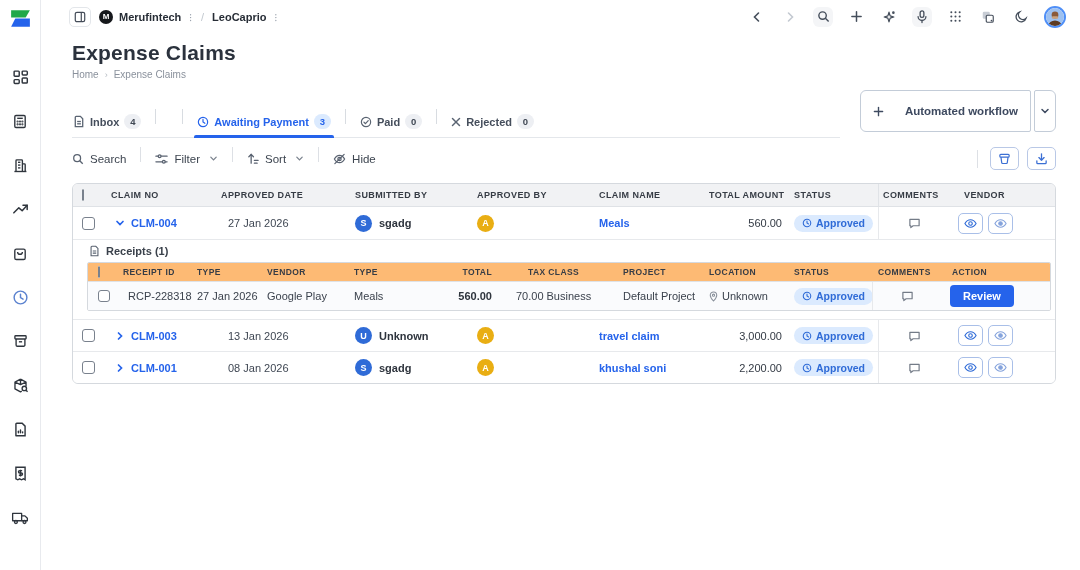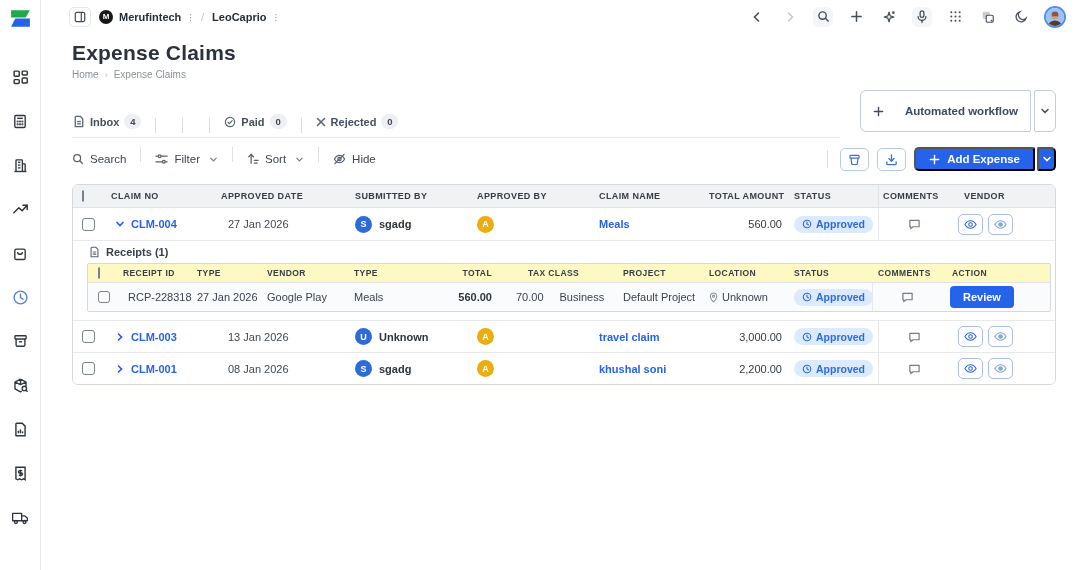--- a/index.html
+++ b/index.html
@@ -32,21 +32,21 @@
   .user-avatar { width:22px; height:22px; border-radius:50%; border:2px solid #4f8ff7; overflow:hidden; cursor:pointer; }
 
   .content { padding:8px 24px 0 31px; }
   .page-title { font-size:21px; font-weight:bold; color:#2b323d; letter-spacing:.2px; }
   .breadcrumb { margin-top:4px; display:flex; align-items:center; gap:6px; font-size:10px; color:#8a919c; }
   .breadcrumb .crumb { cursor:pointer; }
   .bc-sep { color:#b4bac2; font-size:9px; }
 
   
   .tabs-row { margin-top:10px; display:flex; align-items:flex-end; }
-  .tabs { flex:1; display:flex; align-items:flex-end; border-bottom:1px solid #e4e7eb; }
+  .tabs { flex:1; display:flex; align-items:flex-start; border-bottom:1px solid #e4e7eb; }
   .tab { display:flex; align-items:center; gap:5px; padding:5px 1px 8px; font-size:11px; font-weight:bold; color:#454e5c; cursor:pointer; position:relative; }
   .tab .t-ic { color:#5a6472; }
   .tab.active { color:#2563eb; }
   .tab.active .t-ic { color:#2563eb; }
   .tab.active::after { content:""; position:absolute; left:-2px; right:-2px; bottom:-1px; height:3px; background:#2563eb; border-radius:2px 2px 0 0; }
   .pill { min-width:17px; height:15px; padding:0 5px; border-radius:8px; background:#edeff3; color:#3f4753; font-size:9.5px; display:flex; align-items:center; justify-content:center; }
   .tab.active .pill { background:#dbeafe; color:#2563eb; }
   .tab-sep { width:1px; height:15px; background:#d8dce1; margin:0 13px 4px; }
   .wf-wrap { display:flex; gap:3px; margin:0 0 6px 20px; }
   .btn-outline { display:flex; align-items:center; gap:21px; height:42px; padding:0 12px; background:#fff; border:1px solid #c3ccd8; border-radius:6px; font-size:11.5px; font-weight:bold; color:#3e4a60; cursor:pointer; }
@@ -92,30 +92,30 @@
   .acts { display:flex; gap:5px; padding-left:8px; }
   .act-btn { width:25px; height:21px; border:1px solid #a9bfe8; border-radius:5px; background:#fff; display:flex; align-items:center; justify-content:center; color:#2f6bd7; cursor:pointer; }
   .act-btn.dim { color:#85a3dc; }
 
   
   .receipts { border-top:1px solid #e7e9ec; padding:0 4px 8px 14px; background:#fff; }
   .rc-title { display:flex; align-items:center; gap:6px; padding:5px 0 5px 2px; font-size:11px; font-weight:bold; color:#3a414b; }
   .rc-title .rc-ic { color:#596270; }
   .sub-table { border:1px solid #d5d9de; border-radius:2px; overflow:hidden; }
   .grid-sub { display:grid; grid-template-columns:31px 74px 70px 87px 72px 80px 117px 86px 85px 82px 70px 1fr; align-items:center; }
-  .sub-head { background:#fef9c3; height:19px; border-bottom:1px solid #dfe2e6; }
+  .sub-head { background:#fdba74; height:19px; border-bottom:1px solid #dfe2e6; }
   .th-sub { font-size:8.5px; font-weight:bold; letter-spacing:.4px; color:#363c45; padding:0 4px; white-space:nowrap; }
   .th-sub.right { text-align:right; padding-right:10px; }
   .sub-row { height:28px; font-size:11px; background:#fafbfd; }
   .scell { padding:0 4px; display:flex; align-items:center; white-space:nowrap; color:#3b424d; }
   .scell.right { justify-content:flex-end; padding-right:10px; font-weight:bold; color:#2e343d; }
   .scell.cdiv { border-left:1px solid #e7e9ec; align-self:stretch; }
   .scell.center { justify-content:center; }
   .cbox.sm { width:12px; height:12px; margin-left:6px; }
-  .tax-gap { margin-left:16px; }
+  .tax-gap { margin-left:3px; }
   .pin { color:#8a919c; margin-right:4px; }
   .btn-review { height:22px; padding:0 13px; background:#2563eb; border:none; border-radius:4px; color:#fff; font-size:11px; font-weight:bold; cursor:pointer; }
 </style>
 </head>
 <body>
 
 <aside class="sidebar">
   <div class="logo">
     <svg viewBox="0 0 24 24" width="25" height="25">
       <path d="M3 4 L21 4 L17 11 L3 11 Z" fill="#21a849"></path>
@@ -317,20 +317,28 @@
           <svg class="t-ic" width="12" height="13" viewBox="0 0 12 14" fill="none" stroke="currentColor" stroke-width="1.4">
               <path d="M2 12.5 V2.5 a1 1 0 0 1 1-1 h4.5 L10 4 v8.5 Z"></path>
               <line x1="4" y1="7" x2="8" y2="7"></line>
               <line x1="4" y1="9.5" x2="8" y2="9.5"></line>
             </svg>
           <span>Inbox</span>
           <span class="pill">4</span>
         </div>
         <div class="tab-sep"></div>
         <div class="tab-sep"></div>
+        <div class="tab active">
+          <svg class="t-ic" width="12" height="12" viewBox="0 0 14 14" fill="none" stroke="currentColor" stroke-width="1.4" stroke-linecap="round">
+              <circle cx="7" cy="7" r="5.4"></circle>
+              <polyline points="7,4 7,7 9.2,8.5"></polyline>
+            </svg>
+          <span>Awaiting Payment</span>
+          <span class="pill">3</span>
+        </div>
         <div class="tab-sep"></div>
         <div class="tab">
           <svg class="t-ic" width="12" height="12" viewBox="0 0 14 14" fill="none" stroke="currentColor" stroke-width="1.4" stroke-linecap="round" stroke-linejoin="round">
               <circle cx="7" cy="7" r="5.4"></circle>
               <polyline points="4.6,7.2 6.4,9 9.6,5.4"></polyline>
             </svg>
           <span>Paid</span>
           <span class="pill">0</span>
         </div>
         <div class="tab-sep"></div>
@@ -410,34 +418,20 @@
               <path d="M3.2 5.5 L4 11.5 a1 1 0 0 0 1 .9 h4 a1 1 0 0 0 1-.9 L10.8 5.5"></path>
             </svg>
         </button>
         <button class="icon-btn">
           <svg width="13" height="13" viewBox="0 0 14 14" fill="none" stroke="currentColor" stroke-width="1.4" stroke-linecap="round" stroke-linejoin="round">
               <line x1="7" y1="2" x2="7" y2="8.5"></line>
               <polyline points="4.2,6 7,8.8 9.8,6"></polyline>
               <path d="M2 9.5 v2 a1 1 0 0 0 1 1 h8 a1 1 0 0 0 1-1 v-2"></path>
             </svg>
         </button>
-        <div class="add-wrap">
-          <button class="btn-primary">
-            <svg width="11" height="11" viewBox="0 0 12 12" fill="none" stroke="currentColor" stroke-width="1.6" stroke-linecap="round">
-                <line x1="6" y1="1.5" x2="6" y2="10.5"></line>
-                <line x1="1.5" y1="6" x2="10.5" y2="6"></line>
-              </svg>
-            <span>Add Expense</span>
-          </button>
-          <button class="btn-primary-chev">
-            <svg width="10" height="10" viewBox="0 0 10 10" fill="none" stroke="currentColor" stroke-width="1.6" stroke-linecap="round">
-                <polyline points="2,3.5 5,6.5 8,3.5"></polyline>
-              </svg>
-          </button>
-        </div>
       </div>
     </div>
 
     <div class="table-card">
 
       <div class="grid-main thead">
         <div class="th"><span class="cbox"></span></div>
         <div class="th">CLAIM NO</div>
         <div class="th">APPROVED DATE</div>
         <div class="th">SUBMITTED BY</div>

